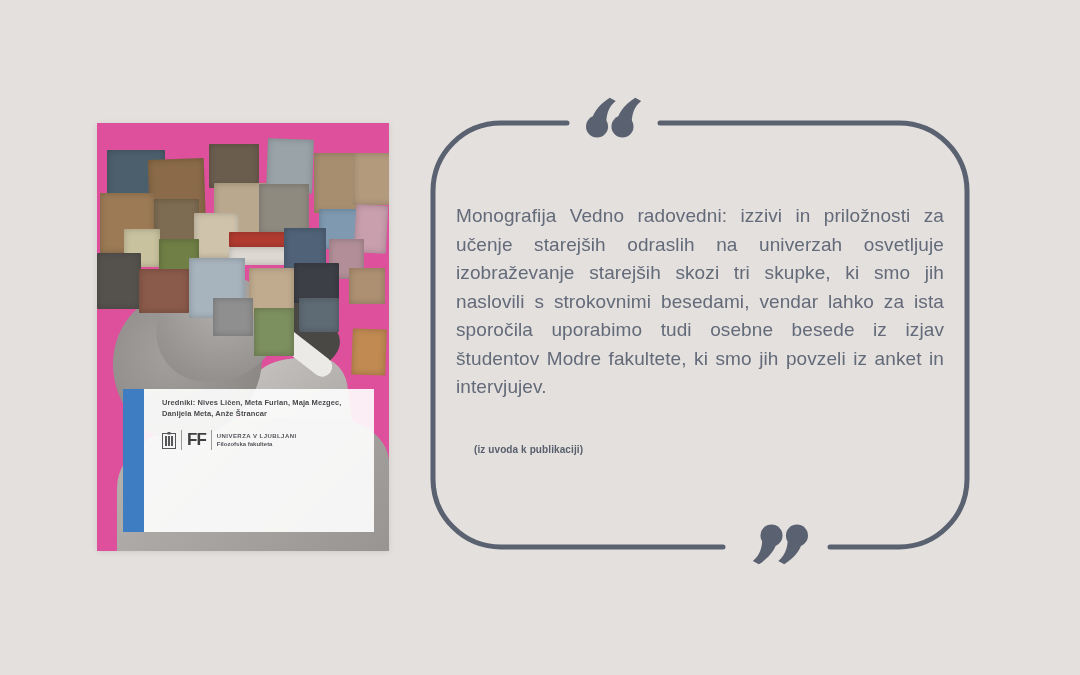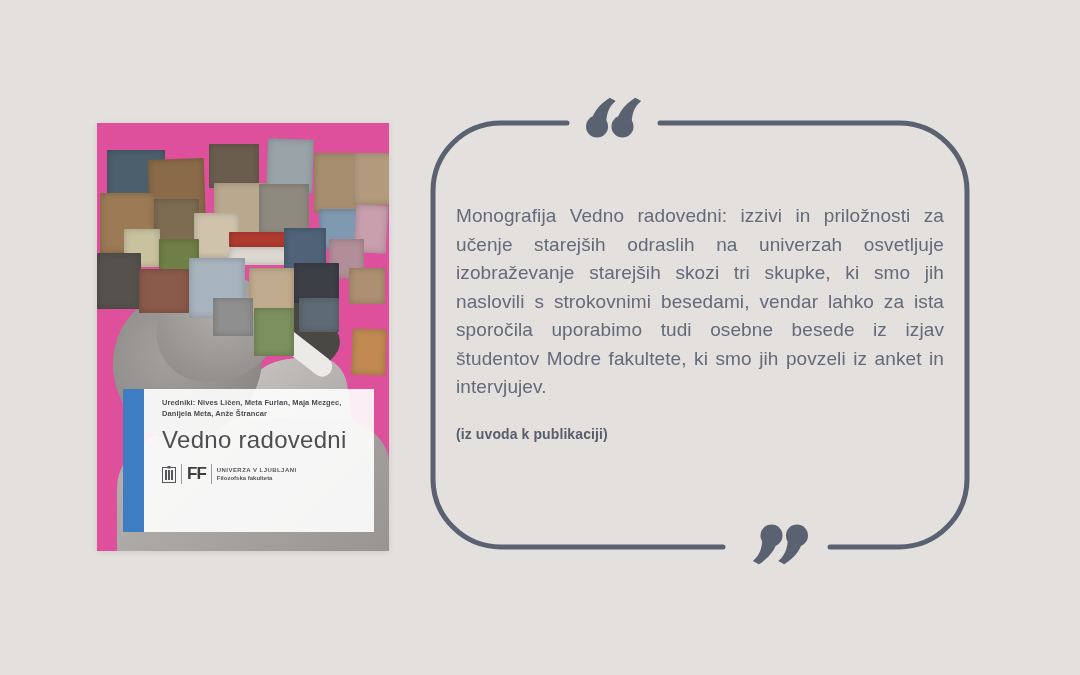--- a/index.html
+++ b/index.html
@@ -99,22 +99,22 @@
   .qmark svg{width:100%;height:100%;}
   .qmark path,.qmark circle{fill:var(--frame-slate);}
   .qmark-open{left:156px;top:-23px;}
   .qmark-close{left:322px;top:403px;transform:rotate(180deg);}
   .quote-body{
     position:absolute;left:26px;top:84px;width:488px;margin:0;
     font-size:19px;line-height:28.5px;color:var(--quote-text);
     text-align:justify;letter-spacing:.1px;
   }
   .quote-attribution{
-    position:absolute;left:26px;top:308px;margin:0;
-    font-size:14px;font-weight:bold;color:#575e6c;letter-spacing:.1px;
+    position:absolute;left:26px;top:308px;margin:18px;
+    font-size:10px;font-weight:bold;color:#575e6c;letter-spacing:.1px;
   }
 </style>
 </head>
 <body>
 
 <div class="canvas">
 
   <div class="book-cover">
     <div class="silhouette-neck"></div>
     <div class="silhouette-shoulder"></div>
@@ -153,21 +153,20 @@
         <div class="tile" style="left: 157px; top: 185px; width: 40px; height: 48px; background: rgb(124, 143, 94);"></div>
         <div class="tile" style="left: 116px; top: 175px; width: 40px; height: 38px; background: rgb(143, 143, 143);"></div>
         <div class="tile" style="left: 255px; top: 206px; width: 34px; height: 46px; background: rgb(192, 138, 82); transform: rotate(2deg);"></div>
       </div>
 
     <div class="cover-panel">
       <div class="panel-stripe"></div>
       <div class="panel-white">
         <div class="editors-line">Uredniki: Nives Ličen, Meta Furlan, Maja Mezgec,</div>
         <div class="editors-line">Danijela Meta, Anže Štrancar</div>
-        <h1 class="cover-title">Vedno radovedni</h1>
         <div class="logo-row">
           <svg class="logo-emblem" width="14" height="17" viewBox="0 0 14 17">
             <rect x="0.5" y="1.5" width="13" height="15" fill="none" stroke="#55555a" stroke-width="1"></rect>
             <rect x="3" y="4" width="2" height="10" fill="#55555a"></rect>
             <rect x="6" y="4" width="2" height="10" fill="#55555a"></rect>
             <rect x="9" y="4" width="2" height="10" fill="#55555a"></rect>
             <rect x="5.5" y="0" width="3" height="2.5" fill="#55555a"></rect>
           </svg>
           <div class="logo-div"></div>
           <div class="logo-ff">FF</div>

